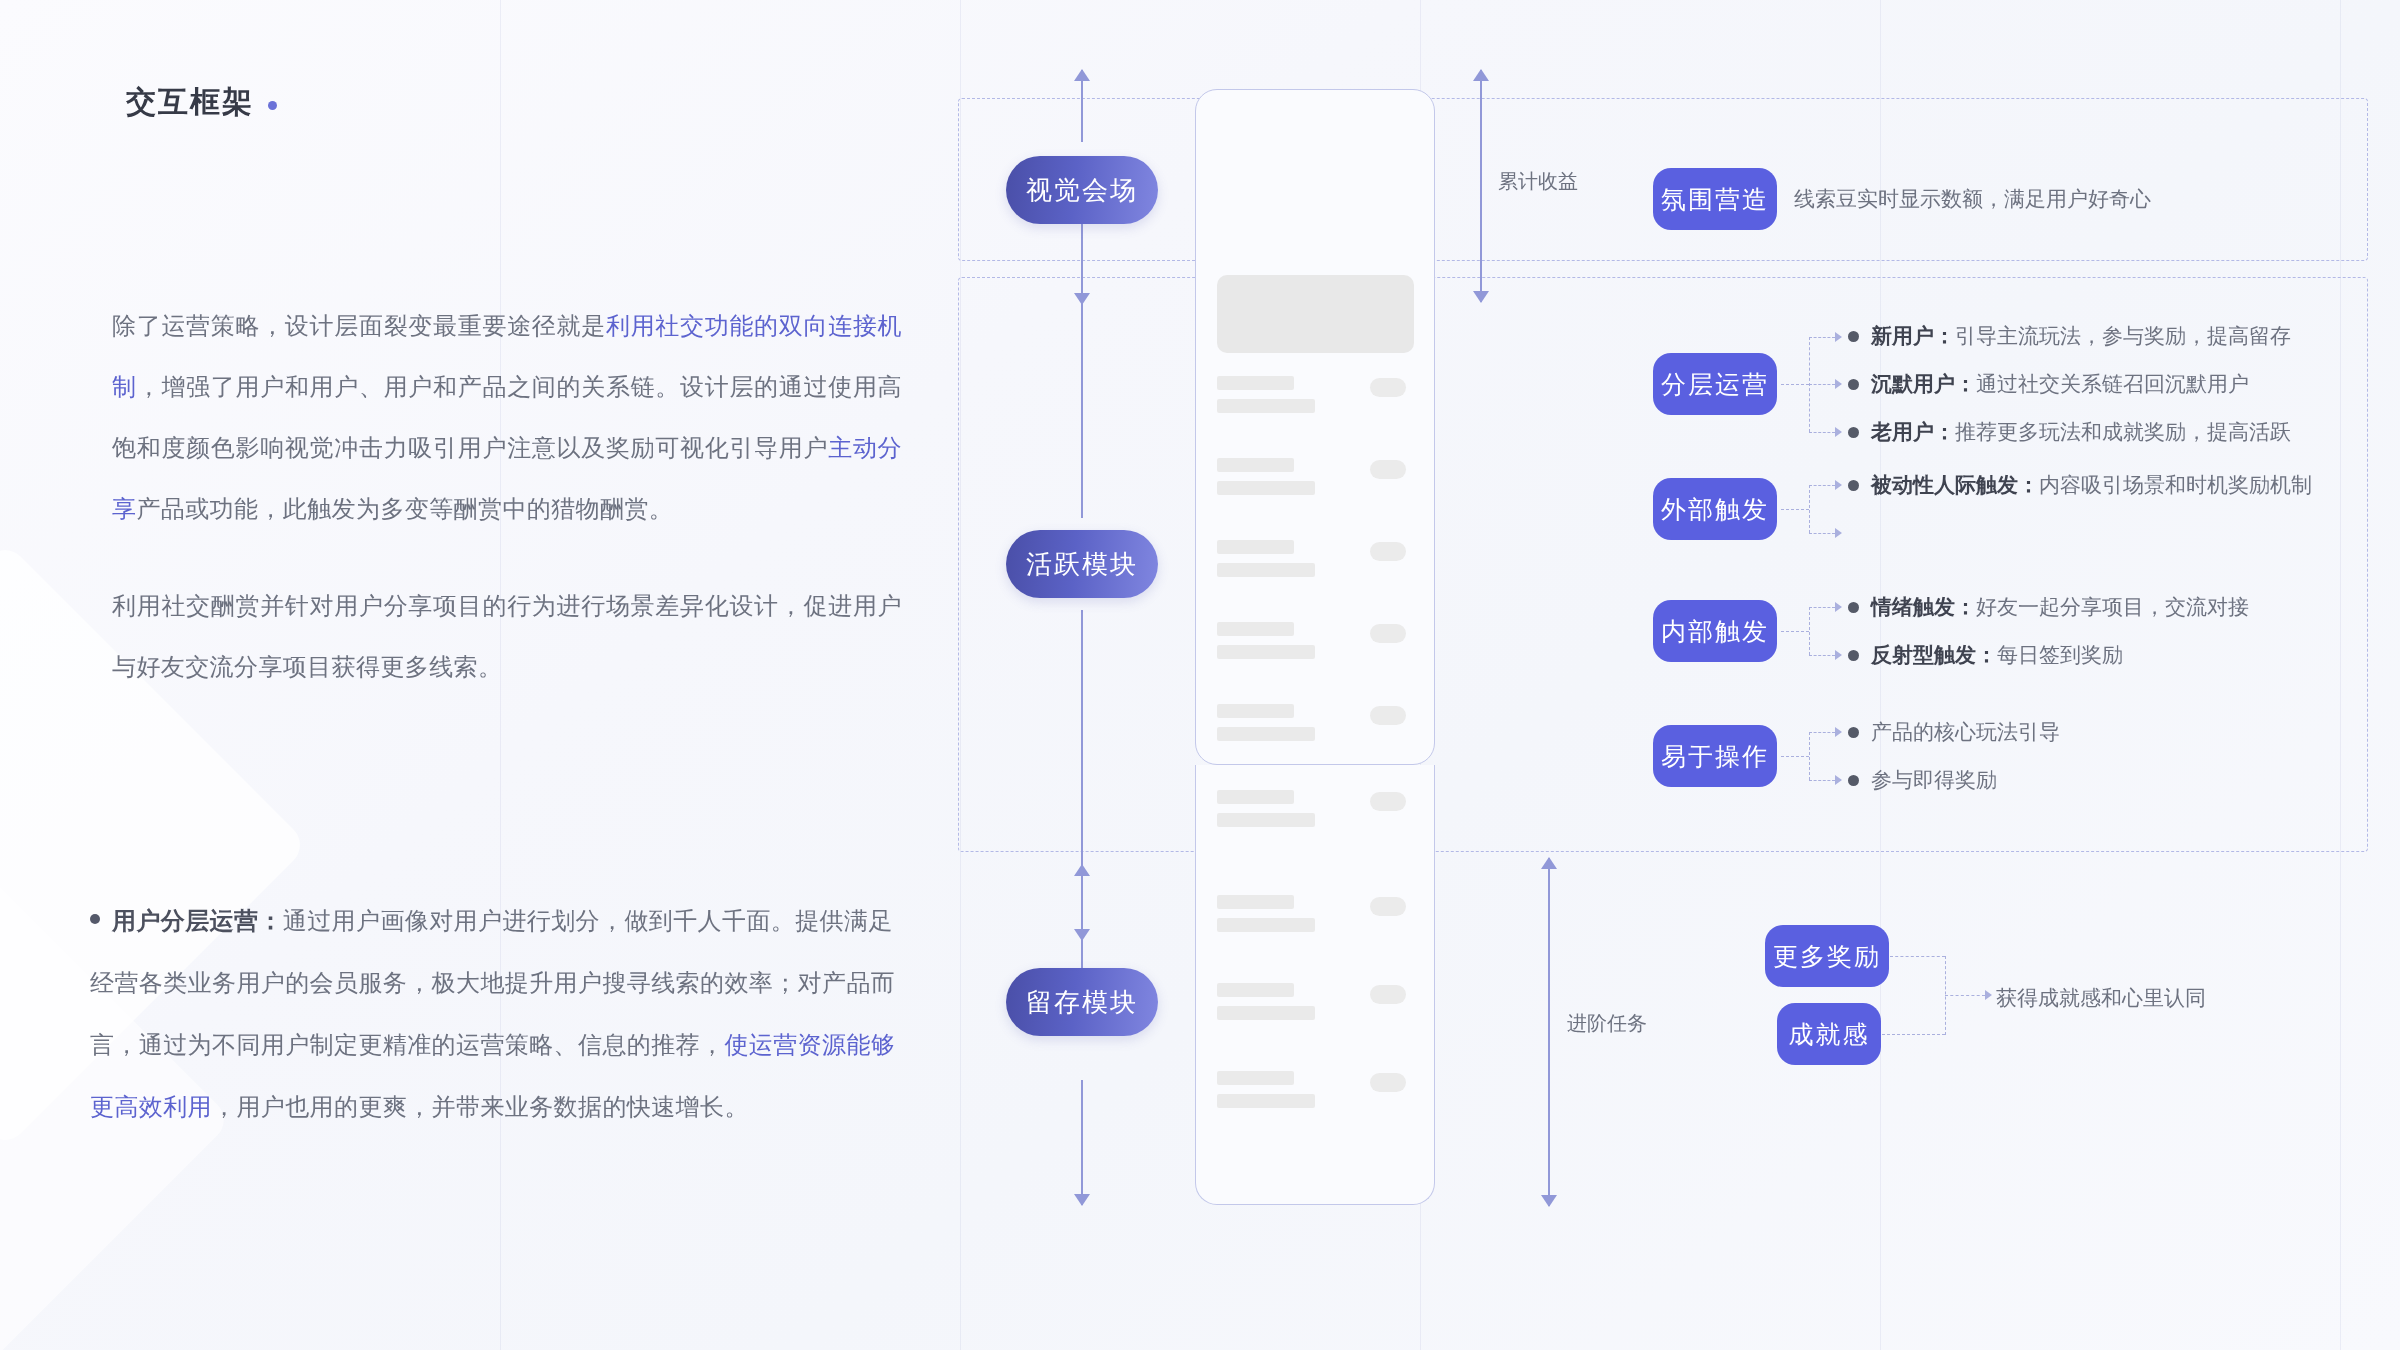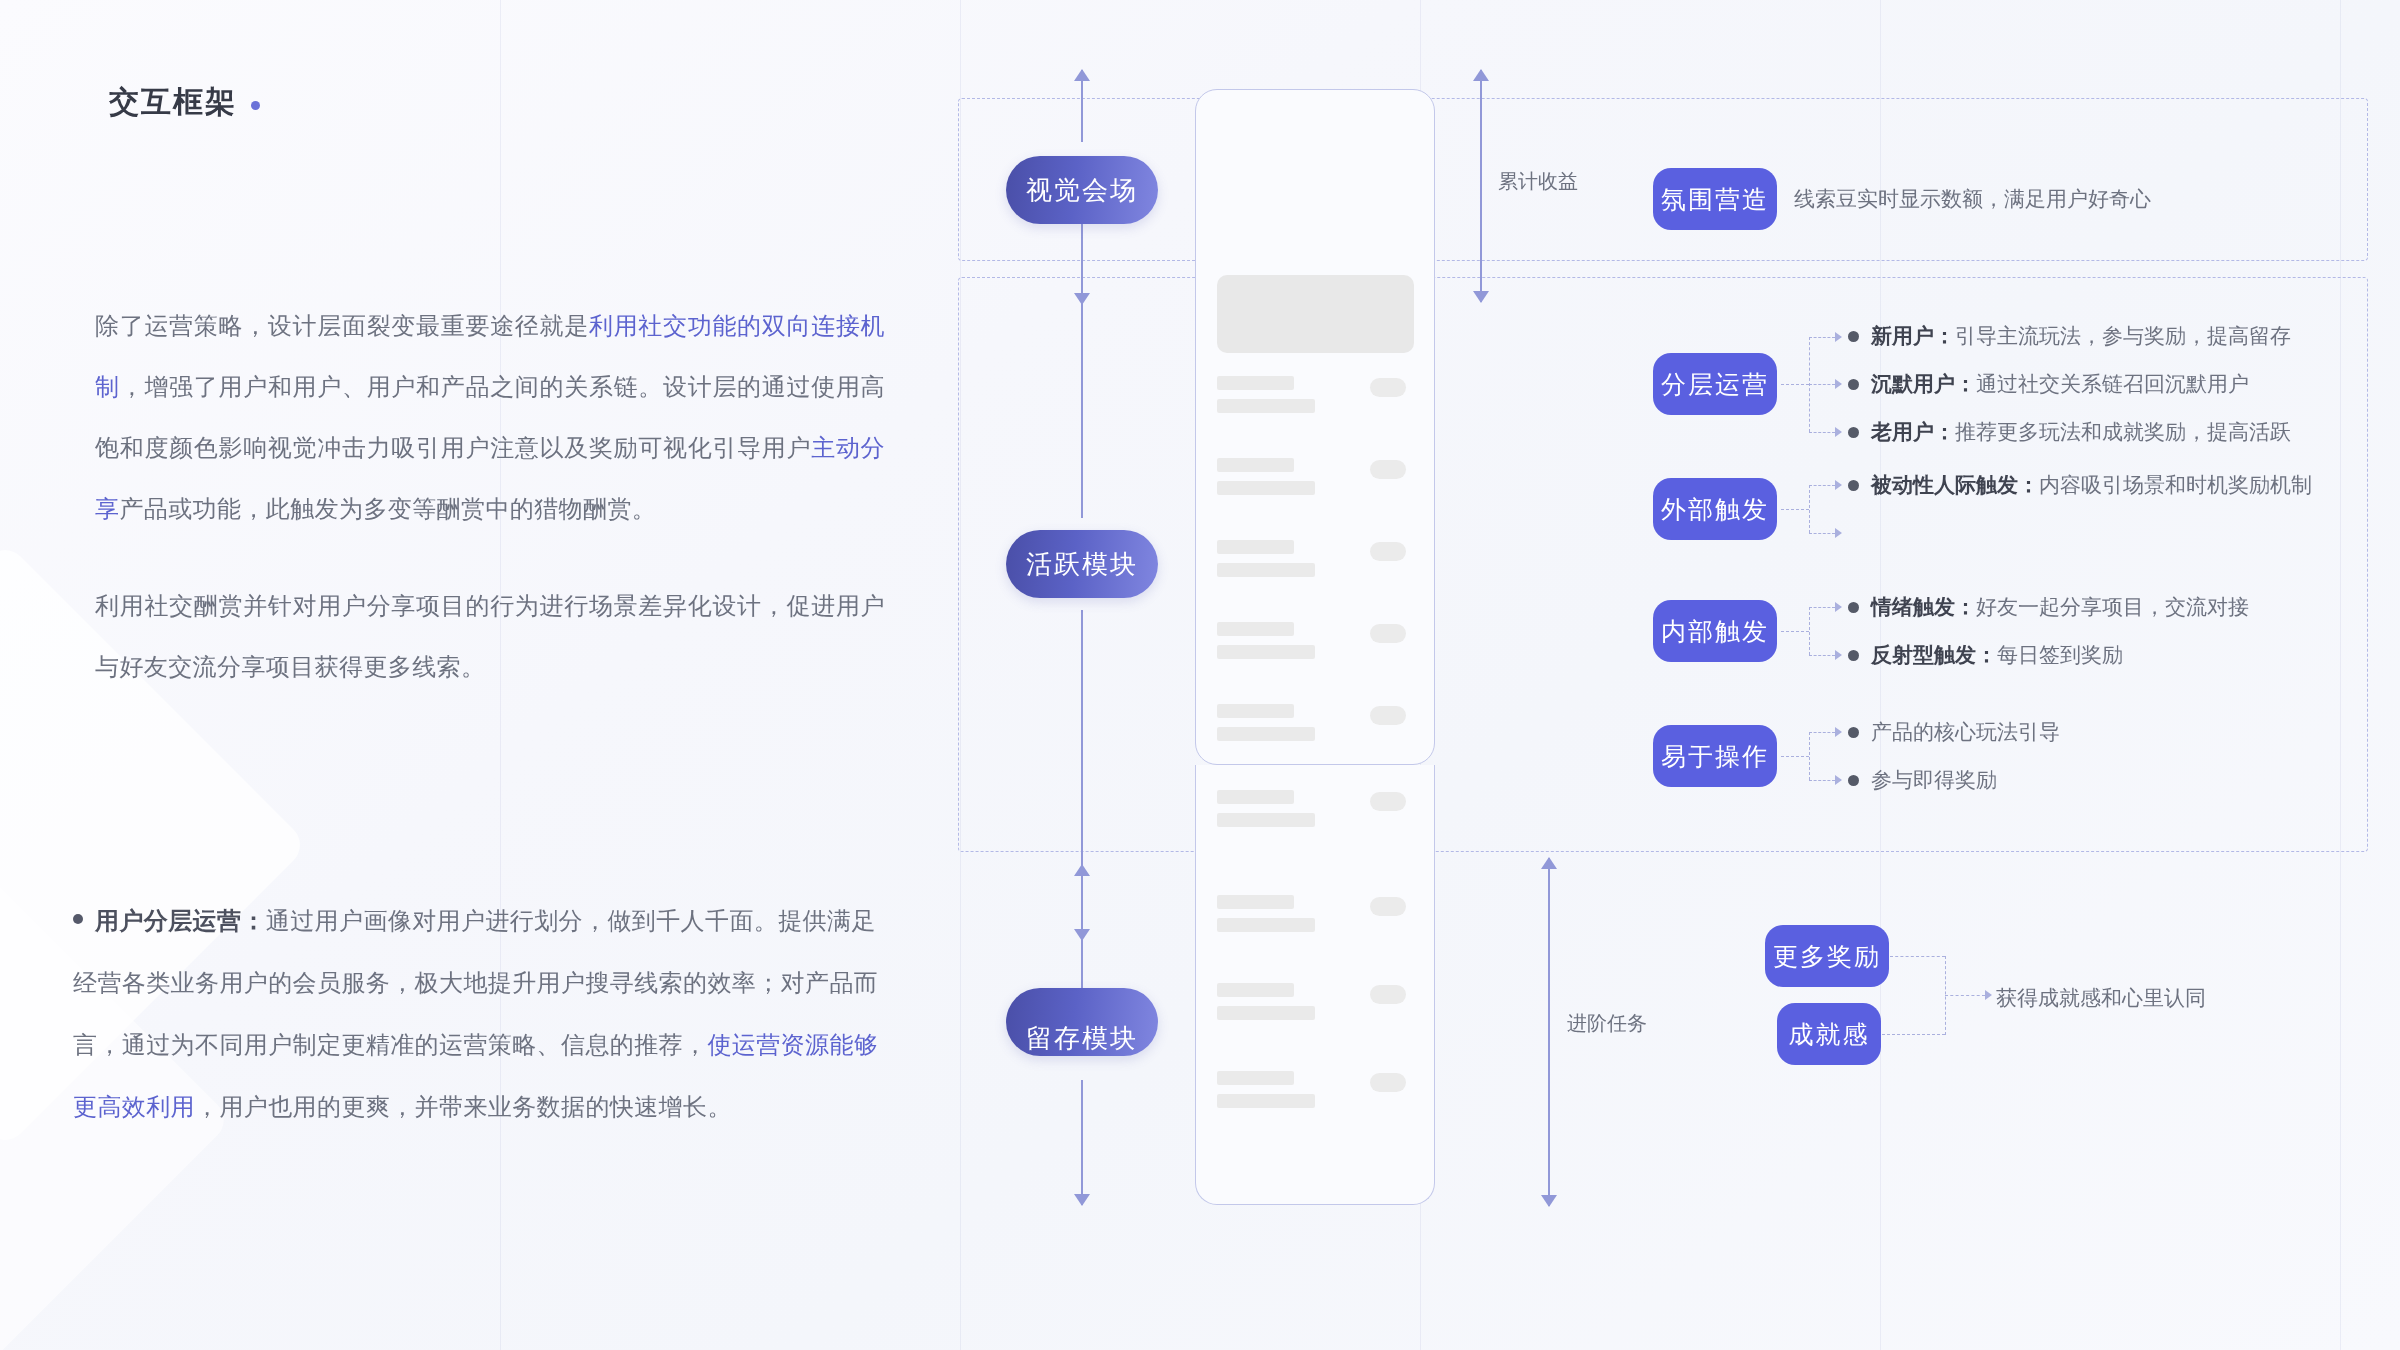--- a/index.html
+++ b/index.html
@@ -29,21 +29,21 @@
   .bg-chevron.c1 { left: -210px; top: 630px; }
   .bg-chevron.c2 { left: -250px; top: 920px; width: 400px; height: 400px; background: rgba(255,255,255,.55);}
   .bg-vline {
     position: absolute; top: 0; bottom: 0; width: 1px;
     background: rgba(120,130,190,.10);
   }
 
   
   .left-col {
     position: absolute;
-    left: 1px; top: 0; width: 960px; height: 1350px;
+    left: 18px; top: 0; width: 960px; height: 1350px;
   }
   .page-title {
     position: absolute; left: 108px; top: 82px;
     font-size: 30px; font-weight: 700; color: #363a47;
     letter-spacing: 2px;
     display: flex; align-items: center; gap: 14px;
   }
   .title-dot {
     width: 9px; height: 9px; border-radius: 50%;
     background: #6b72d8; display: inline-block;
@@ -97,21 +97,21 @@
   }
   
   .pill.stage {
     width: 152px; height: 68px; border-radius: 36px;
     font-size: 26px;
     background: linear-gradient(95deg, #4a4fa8 0%, #5b62c6 45%, #8086e0 100%);
     box-shadow: 0 4px 12px rgba(86,92,180,.18);
   }
   .pill.stage.s1 { left: 76px;  top: 156px; }
   .pill.stage.s2 { left: 76px;  top: 530px; }
-  .pill.stage.s3 { left: 76px;  top: 988px; align-items: flex-end; }
+  .pill.stage.s3 { left: 76px;  top: 968px; }
 
   
   .pill.cat {
     height: 62px; border-radius: 18px;
     font-size: 25px; padding: 0 20px;
     background: #5a60e0;
   }
   .pill.cat.atmos  { left: 723px;  top: 168px; width: 124px; }
   .pill.cat.tier   { left: 723px;  top: 353px; width: 124px; }
   .pill.cat.ext    { left: 723px;  top: 478px; width: 124px; }

